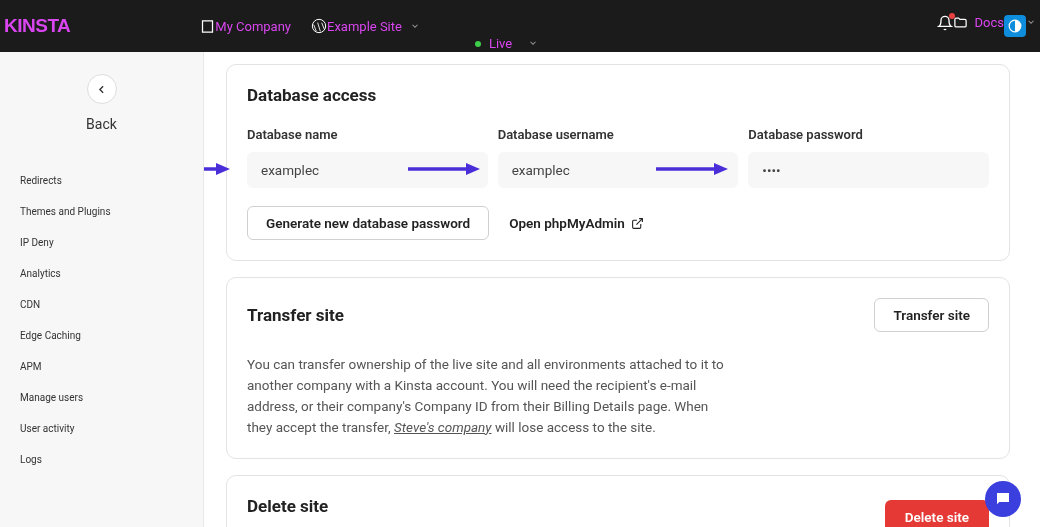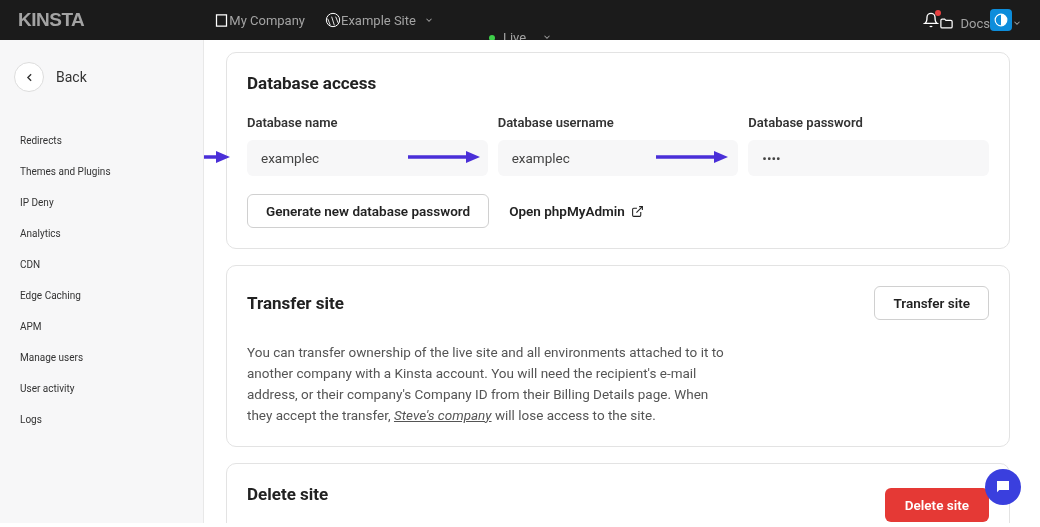--- a/index.html
+++ b/index.html
@@ -1,31 +1,31 @@
 <!DOCTYPE html>
 <html><head>
 <meta charset="utf-8">
 <style>
 * { margin:0; padding:0; box-sizing:border-box; font-family:-apple-system,BlinkMacSystemFont,"Segoe UI",Roboto,sans-serif; }
 body { width:1040px; height:527px; background:#fff; overflow:hidden; position:relative; }
-.topbar { height:40px; background:#1b1b1b; display:flex; align-items:center; padding:0 18px; color:#a3a3a3; font-size:13px; }
+.topbar { height:52px; background:#1b1b1b; display:flex; align-items:center; padding:0 4px; color:#d946ef; font-size:13px; }
 .logo { font-weight:700; font-size:19px; letter-spacing:-0.5px; font-family:Arial,sans-serif; }
 .tb-seg { display:flex; align-items:center; margin-left:130px; }
 .tb-seg.site { margin-left:20px; }
 .tb-icon { display:inline-flex; align-items:center; justify-content:center; }
 .tb-drop { margin-left:8px; color:#888; }
 .env { margin-left:55px; display:flex; align-items:center; gap:8px;margin-top:35px; }
 .dot { width:6px; height:6px; background:#3ecf4a; border-radius:50%; }
-.tb-right { margin-left:auto; display:flex; align-items:flex-end; }
+.tb-right { margin-left:auto; display:flex; align-items:flex-start; }
 .bell { position:relative; }
 .bell-dot { position:absolute; top:-2px; right:-2px; width:6px; height:6px; background:#e74040; border-radius:50%; }
 .avatar { width:22px; height:22px; background:#0d8ddb; border-radius:4px; display:flex; align-items:center; justify-content:center; }
 .main { display:flex; height:483px; }
 .sidebar { width:204px; background:#f7f7f8; border-right:1px solid #e8e8e8; padding:14px 0; }
-.back { display:flex; align-items:center; gap:12px; padding:8px 14px; margin-bottom:25px; }
+.back { display:flex; align-items:center; gap:12px; padding:8px 14px; margin-bottom:25px;flex-direction:column; }
 .back-circ { width:30px; height:30px; border:1px solid #ddd; border-radius:50%; background:#fff; display:flex; align-items:center; justify-content:center; }
 .nav-item { padding:9px 20px; font-size:10px; color:#333; cursor:pointer; line-height:1.3; }
 .content { flex:1; padding:12px 30px 0 22px; overflow:hidden; background:#fff; position:relative; }
 .card { border:1px solid #e3e3e3; border-radius:10px; padding:20px; margin-bottom:16px; background:#fff; }
 .card h2 { font-size:17px; font-weight:700; color:#222; margin-bottom:22px; }
 .db-row { display:flex; gap:10px; margin-bottom:18px;align-items:flex-end; }
 .db-col { flex:1; }
 .db-label { font-size:13px; font-weight:600; color:#333; margin-bottom:10px; display:block; }
 .db-val { background:#f7f7f8; border-radius:6px; padding:10px 14px; font-size:13.5px; color:#444; }
 .actions { display:flex; align-items:center; gap:20px; }

